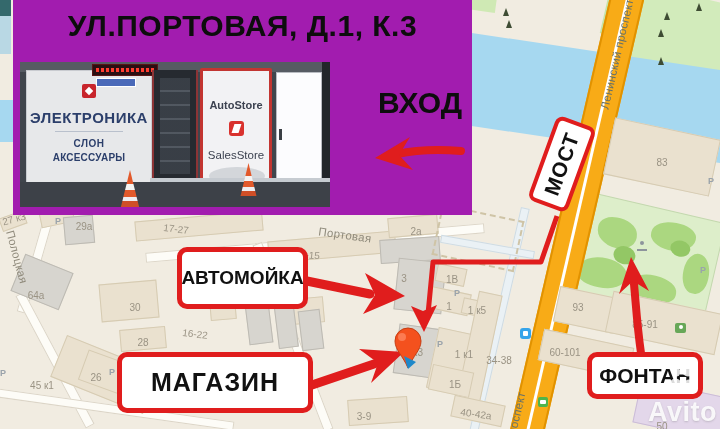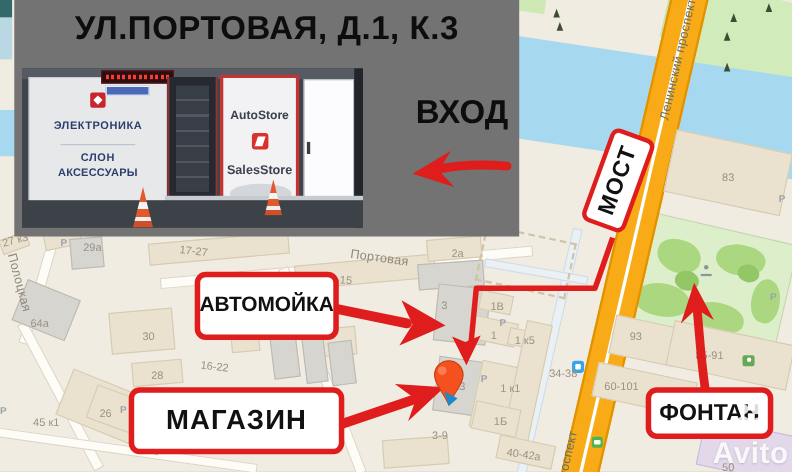--- a/index.html
+++ b/index.html
@@ -58,50 +58,50 @@
   .callout{position:absolute;background:#fff;border:5px solid #e01d1d;border-radius:10px;
     display:flex;align-items:center;justify-content:center;text-align:center;
     color:#111;font-weight:bold;z-index:25;}
   .bridge-box{left:517px;top:143px;width:90px;height:42px;border-width:4px;border-radius:8px;
     transform:rotate(-70deg);font-size:21px;letter-spacing:1px;}
   .carwash-box{left:177px;top:247px;width:131px;height:62px;font-size:19px;line-height:1.15;}
   .shop-box{left:117px;top:352px;width:196px;height:61px;font-size:25px;letter-spacing:1px;}
   .fountain-box{left:587px;top:352px;width:116px;height:47px;font-size:21px;}
 
   
-  .panel{left:13px;top:0;width:459px;height:215px;background:#737373;z-index:30;}
+  .panel{left:13px;top:0;width:459px;height:215px;background:#a21caf;z-index:30;}
   .title{position:absolute;left:0;top:9px;width:100%;text-align:center;
     font-size:30px;font-weight:bold;color:#0d0d0d;letter-spacing:.5px;}
   .entrance-label{position:absolute;left:352px;top:86px;width:110px;text-align:center;
     font-size:30px;font-weight:bold;color:#0d0d0d;}
 
   
   .photo{position:absolute;left:7px;top:62px;width:310px;height:145px;background:#40454c;overflow:hidden;}
   .ph-top{left:0;top:0;width:310px;height:10px;background:#565b63;}
   .ph-ground{left:0;top:120px;width:310px;height:25px;background:#3d4148;}
   .ph-curb{left:130px;top:116px;width:180px;height:6px;background:#c6cbd1;}
   .ph-wall{left:6px;top:8px;width:126px;height:115px;background:#e7e8ea;border:1px solid #c9cbd0;}
   .ph-logo{position:absolute;left:55px;top:13px;width:14px;height:14px;background:#c8252c;border-radius:2px;}
   .ph-logo:after{content:"";position:absolute;left:4px;top:4px;width:6px;height:6px;background:#fff;transform:rotate(45deg);}
-  .ph-t1{position:absolute;left:0;top:38px;width:100%;text-align:center;font-size:10px;font-weight:bold;color:#2c3f6b;letter-spacing:.5px;}
+  .ph-t1{position:absolute;left:0;top:38px;width:100%;text-align:center;font-size:15px;font-weight:bold;color:#2c3f6b;letter-spacing:.5px;}
   .ph-div{position:absolute;left:28px;top:60px;width:68px;height:1px;background:#b9c0cc;}
   .ph-t2{position:absolute;left:0;top:67px;width:100%;text-align:center;font-size:10px;font-weight:bold;color:#2c3f6b;letter-spacing:.5px;}
   .ph-t3{position:absolute;left:0;top:81px;width:100%;text-align:center;font-size:10px;font-weight:bold;color:#2c3f6b;letter-spacing:.2px;}
   .ph-led{left:72px;top:2px;width:66px;height:12px;background:#2a0f12;border:1px solid #5a1414;}
   .ph-led:after{content:"";position:absolute;left:3px;top:3px;right:3px;bottom:3px;
     background:repeating-linear-gradient(90deg,#ff3b30 0 3px,transparent 3px 5px);}
   .ph-sign-blue{left:76px;top:16px;width:40px;height:9px;background:#4a69b8;border:1px solid #fff;}
   .ph-door{left:132px;top:8px;width:46px;height:112px;background:#262a30;border-left:2px solid #8c3436;border-right:2px solid #8c3436;}
   .ph-door:after{content:"";position:absolute;left:6px;top:8px;right:6px;bottom:8px;
     background:repeating-linear-gradient(0deg,#3c424a 0 12px,#596069 12px 14px);opacity:.85;}
   .ph-banner{left:180px;top:6px;width:72px;height:120px;background:#f2f2f4;border:3px solid #c23531;border-radius:2px;}
   .ph-b1{position:absolute;left:0;top:28px;width:100%;text-align:center;font-size:11px;font-weight:bold;color:#3c4250;}
   .ph-blogo{position:absolute;left:50%;top:50px;width:15px;height:15px;margin-left:-7.5px;background:#d9322e;border-radius:3px;}
   .ph-blogo:after{content:"";position:absolute;left:4px;top:3px;width:7px;height:9px;background:#fff;transform:skewX(-18deg);}
-  .ph-b2{position:absolute;left:0;top:78px;width:100%;text-align:center;font-size:11.5px;font-weight:bold;color:#3c4250;}
+  .ph-b2{position:absolute;left:0;top:78px;width:100%;text-align:center;font-size:11.5px;font-weight:normal;color:#3c4250;}
   .ph-shoes{position:absolute;left:6px;top:96px;width:56px;height:18px;background:#c8ccd2;border-radius:50%;opacity:.75;}
   .ph-door2{left:256px;top:10px;width:46px;height:110px;background:#fcfcfe;border:1px solid #b9bcc2;}
   .ph-door2:after{content:"";position:absolute;left:2px;top:56px;width:3px;height:11px;background:#3a3e44;}
   .ph-right{left:302px;top:0;width:8px;height:145px;background:#22262a;}
   .cone{position:absolute;background:linear-gradient(180deg,#e2592b 0 38%,#f4f3f2 38% 54%,#e2592b 54% 74%,#efeef0 74% 84%,#cf4f28 84%);
     clip-path:polygon(50% 0,88% 100%,12% 100%);}
   .cone1{left:98px;top:108px;width:24px;height:37px;}
   .cone2{left:218px;top:101px;width:21px;height:33px;}
 
   
@@ -196,24 +196,24 @@
       <span class="bldg-label" style="left: 135px; top: 307px; transform: translate(-50%, -50%) rotate(0deg);">30</span>
       <span class="bldg-label" style="left: 143px; top: 342px; transform: translate(-50%, -50%) rotate(0deg);">28</span>
       <span class="bldg-label" style="left: 293px; top: 296px; transform: translate(-50%, -50%) rotate(0deg); font-family: Liberation Serif, serif;">18</span>
       <span class="bldg-label" style="left: 195px; top: 334px; transform: translate(-50%, -50%) rotate(7deg);">16-22</span>
       <span class="bldg-label" style="left: 96px; top: 377px; transform: translate(-50%, -50%) rotate(0deg); text-align: right;">26</span>
       <span class="bldg-label" style="left: 42px; top: 385px; transform: translate(-50%, -50%) rotate(0deg);">45 к1</span>
       <span class="bldg-label" style="left: 404px; top: 278px; transform: translate(-50%, -50%) rotate(0deg);">3</span>
       <span class="bldg-label" style="left: 452px; top: 279px; transform: translate(-50%, -50%) rotate(0deg);">1В</span>
       <span class="bldg-label" style="left: 449px; top: 306px; transform: translate(-50%, -50%) rotate(0deg);">1</span>
       <span class="bldg-label" style="left: 477px; top: 310px; transform: translate(-50%, -50%) rotate(0deg);">1 к5</span>
-      <span class="bldg-label" style="left: 499px; top: 340px; transform: translate(-50%, -50%) rotate(0deg); margin-left: 13px;">34-38</span>
+      <span class="bldg-label" style="left: 499px; top: 360px; transform: translate(-50%, -50%) rotate(0deg);">34-38</span>
       <span class="bldg-label" style="left: 464px; top: 354px; transform: translate(-50%, -50%) rotate(0deg);">1 к1</span>
       <span class="bldg-label" style="left: 455px; top: 384px; transform: translate(-50%, -50%) rotate(0deg);">1Б</span>
-      <span class="bldg-label" style="left: 364px; top: 397px; transform: translate(-50%, -50%) rotate(0deg); margin-left: 36px;">3-9</span>
+      <span class="bldg-label" style="left: 364px; top: 416px; transform: translate(-50%, -50%) rotate(0deg);">3-9</span>
       <span class="bldg-label" style="left: 476px; top: 414px; transform: translate(-50%, -50%) rotate(8deg);">40-42а</span>
       <span class="bldg-label" style="left: 662px; top: 162px; transform: translate(-50%, -50%) rotate(0deg);">83</span>
       <span class="bldg-label" style="left: 578px; top: 307px; transform: translate(-50%, -50%) rotate(0deg);">93</span>
       <span class="bldg-label" style="left: 645px; top: 324px; transform: translate(-50%, -50%) rotate(0deg);">85-91</span>
       <span class="bldg-label" style="left: 565px; top: 352px; transform: translate(-50%, -50%) rotate(0deg);">60-101</span>
       <span class="bldg-label" style="left: 662px; top: 414px; transform: translate(-50%, -50%) rotate(0deg); margin-top: 12px;">50</span>
       <span class="bldg-label" style="left: 418px; top: 352px; transform: translate(-50%, -50%) rotate(0deg);">к3</span>
       <span class="street-label" style="left: 345px; top: 235px; transform: translate(-50%, -50%) rotate(8deg);">Портовая</span>
       <span class="street-label hwy" style="left: 617px; top: 54px; transform: translate(-50%, -50%) rotate(-77deg);">Ленинский проспект</span>
       <span class="street-label hwy" style="left: 509px; top: 447px; transform: translate(-50%, -50%) rotate(-77deg);">Ленинский проспект</span>

